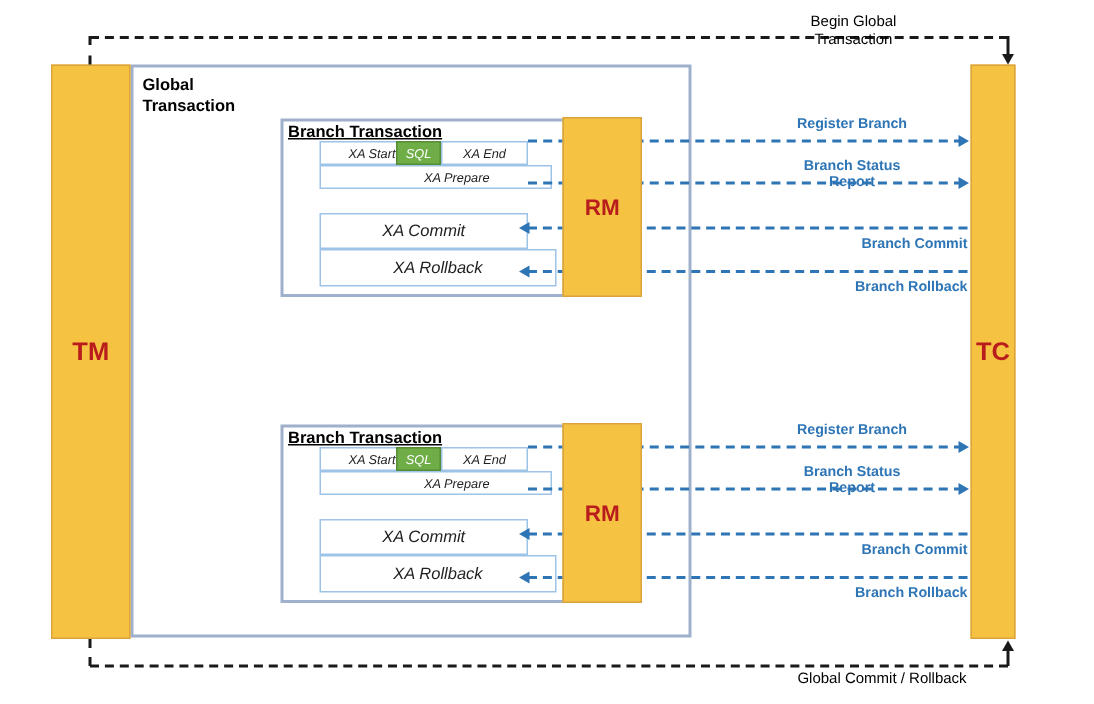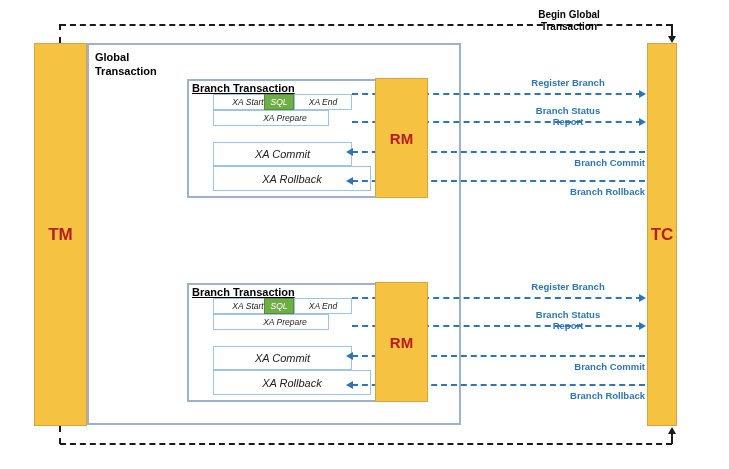--- a/index.html
+++ b/index.html
@@ -35,21 +35,21 @@
                 text-decoration:underline;color:#000;white-space:nowrap;}
   .step{position:absolute;border:1px solid var(--inner-border);background:#fff;
         display:flex;align-items:center;justify-content:center;
         font-style:italic;color:#222;}
   .step-sm{font-size:8.5px;}
   .step-lg{font-size:11px;}
   .xa-start{left:24px;top:13px;width:70px;height:16px;}
   .sql{left:75px;top:13px;width:30px;height:16px;background:var(--green);
        border-color:var(--green-border);color:#fff;}
   .xa-end{left:105px;top:13px;width:58px;height:16px;}
-  .xa-prepare{left:24px;top:29px;width:116px;height:16px;padding-left:28px;}
+  .xa-prepare{left:24px;top:29px;width:155px;height:16px;padding-left:28px;}
   .xa-commit{left:24px;top:61px;width:139px;height:24px;}
   .xa-rollback{left:24px;top:85px;width:158px;height:25px;}
 
   .msg-line{position:absolute;border-top:2px dashed var(--blue);height:0;z-index:3;}
   .line-1{left:352px;top:93px;width:290px;}
   .line-2{left:352px;top:121px;width:290px;}
   .line-3{left:352px;top:151px;width:293px;}
   .line-4{left:352px;top:180px;width:293px;}
 
   .ah{position:absolute;width:0;height:0;z-index:4;}
@@ -77,21 +77,21 @@
   .black-dash-v{position:absolute;border-left:2px dashed var(--ink);width:0;z-index:1;}
   .top-h{left:60px;top:24px;width:612px;}
   .top-v-left{left:59px;top:24px;height:19px;}
   .top-v-right{left:671px;top:24px;height:12px;}
   .top-ah{left:668px;top:36px;}
   .bot-h{left:60px;top:443px;width:612px;}
   .bot-v-left{left:59px;top:426px;height:18px;}
   .bot-v-right{left:671px;top:433px;height:11px;}
   .bot-ah{left:668px;top:427px;}
 
-  .flow-label{position:absolute;color:#000;font-weight:bold;font-size:10px;
+  .flow-label{position:absolute;color:#000;font-weight:normal;font-size:10px;
               line-height:11.5px;z-index:6;}
   .lab-begin{left:528px;top:9px;width:82px;text-align:center;}
   .lab-gcr{left:503px;top:447px;width:170px;text-align:center;white-space:nowrap;}
 
   .watermark{position:absolute;left:641px;top:437px;font-size:13px;color:var(--watermark);
              letter-spacing:1px;z-index:7;white-space:nowrap;}
 </style>
 </head>
 <body>
 
@@ -111,20 +111,21 @@
   <div class="black-dash-v top-v-left"></div>
   <div class="black-dash-h top-h"></div>
   <div class="black-dash-v top-v-right"></div>
   <div class="ah ah-down top-ah"></div>
   <div class="flow-label lab-begin">Begin Global Transaction</div>
 
   <div class="black-dash-v bot-v-left"></div>
   <div class="black-dash-h bot-h"></div>
   <div class="black-dash-v bot-v-right"></div>
   <div class="ah ah-up bot-ah"></div>
+  <div class="flow-label lab-gcr">Global Commit / Rollback</div>
 
   <div class="branch-wrap wrap-1">
     <div class="branch-box">
       <div class="branch-title">Branch Transaction</div>
       <div class="step step-sm xa-start">XA Start</div>
       <div class="step step-sm sql">SQL</div>
       <div class="step step-sm xa-end">XA End</div>
       <div class="step step-sm xa-prepare">XA Prepare</div>
       <div class="step step-lg xa-commit">XA Commit</div>
       <div class="step step-lg xa-rollback">XA Rollback</div>

